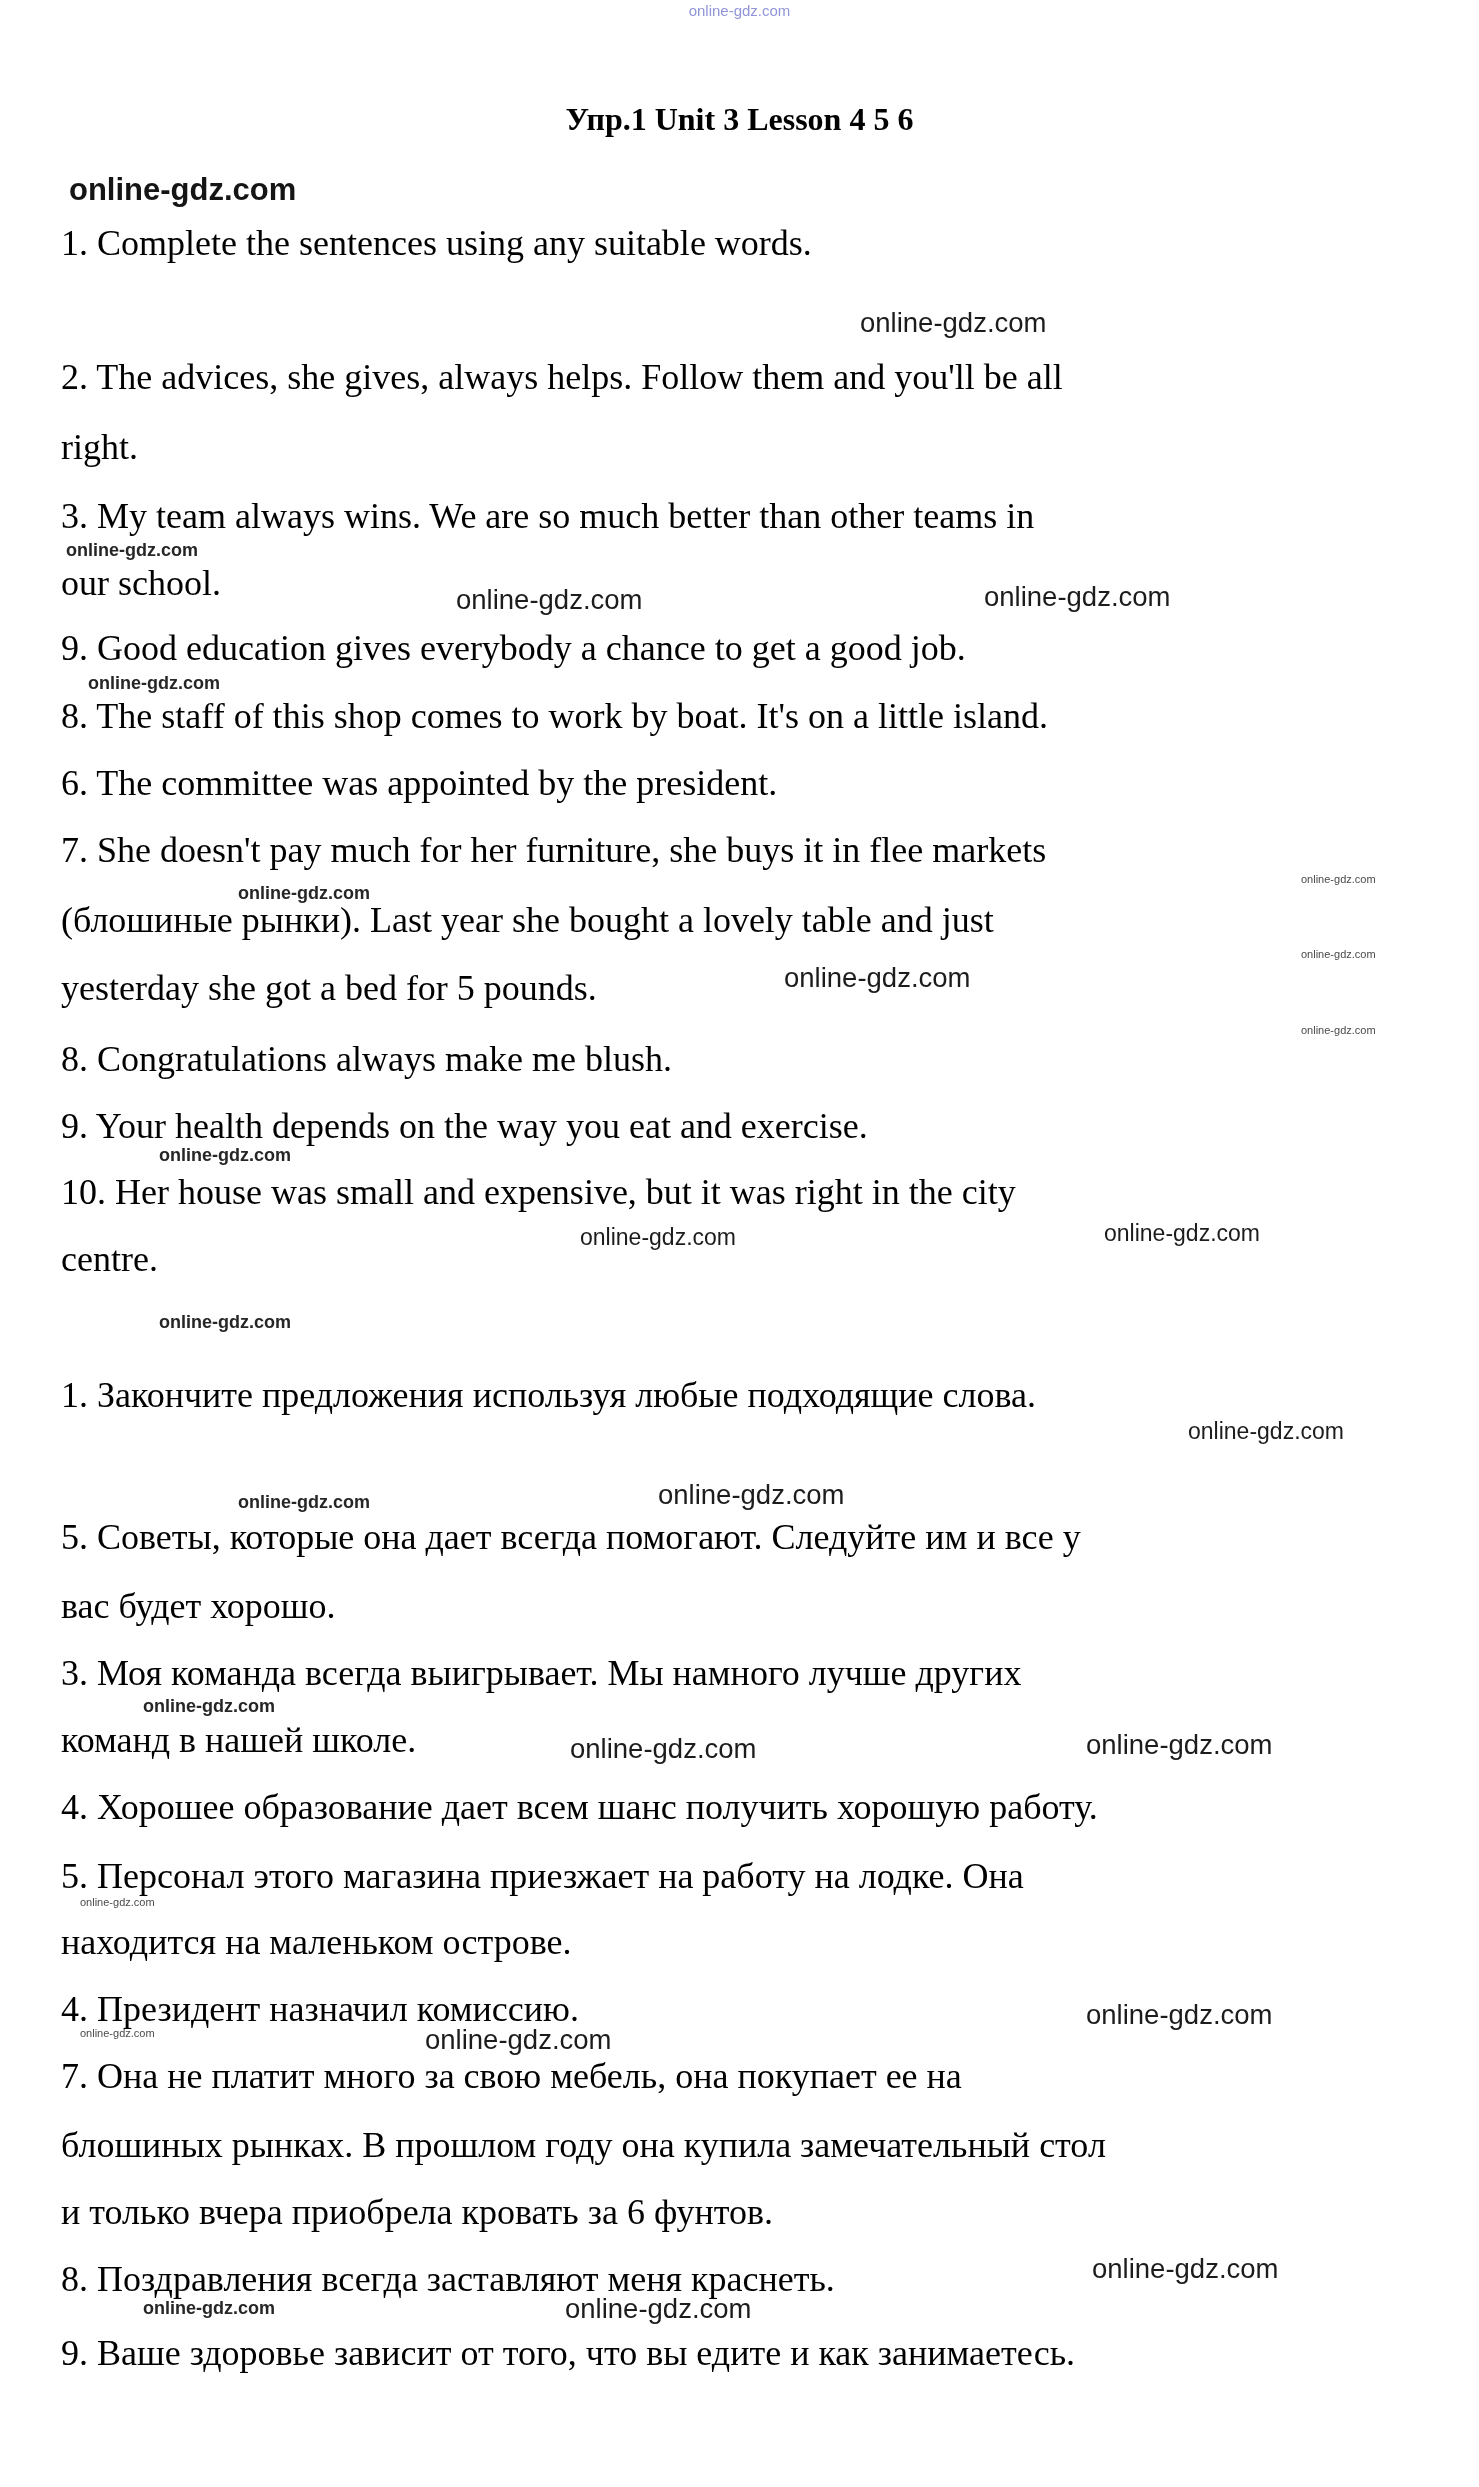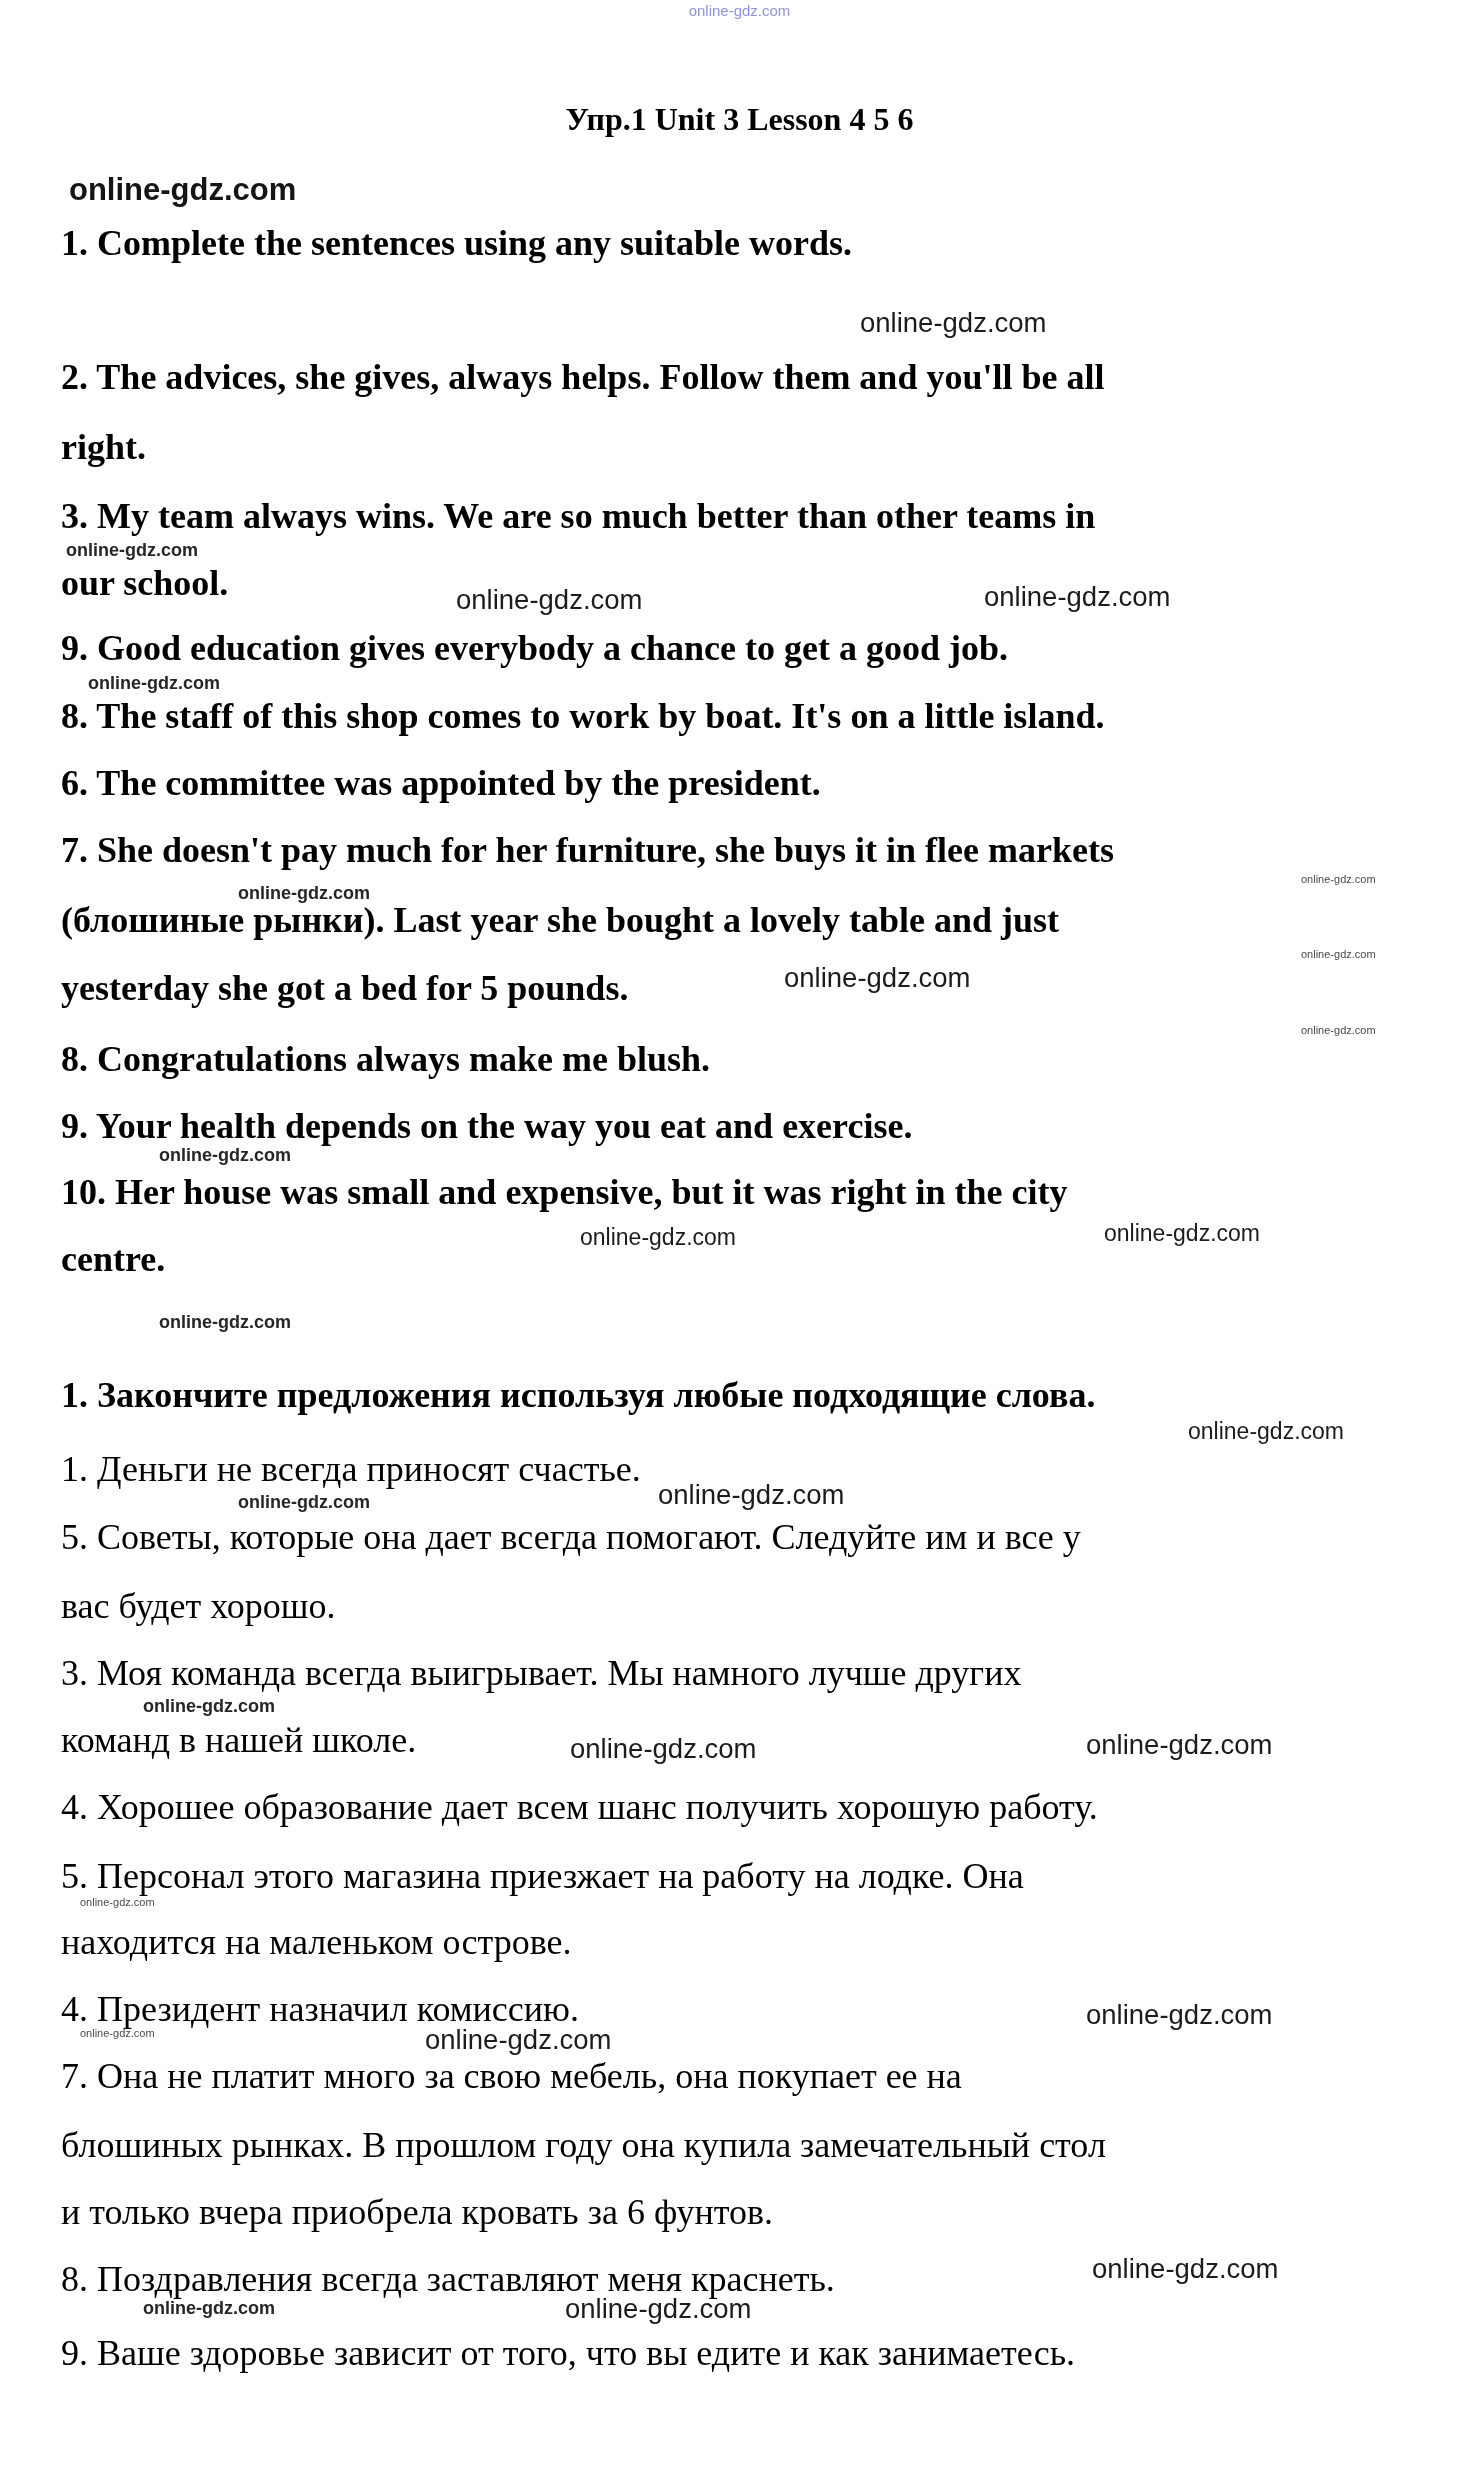--- a/index.html
+++ b/index.html
@@ -10,21 +10,21 @@
     background:#ffffff;
     overflow:hidden;
   }
   .line {
     position:absolute;
     white-space:nowrap;
     font-family:"Liberation Serif", serif;
     font-size:36px;
     color:#000000;
   }
-  .b { font-weight:700; }
+  .b { font-weight:400; }
   .title {
     position:absolute;
     left:0; width:100%;
     text-align:center;
     font-family:"Liberation Serif", serif;
     font-weight:700;
     font-size:32px;
     color:#000000;
   }
   .wm {
@@ -88,21 +88,20 @@
   <div class="line b" style="left:61px; top:1171px">10. Her house was small and expensive, but it was right in the city</div>
   <div class="wm wm-md" style="left:580px; top:1224px">online-gdz.com</div>
   <div class="wm wm-md" style="left:1104px; top:1220px">online-gdz.com</div>
   <div class="line b" style="left:61px; top:1238px">centre.</div>
 
   <div class="wm wm-sm" style="left:159px; top:1312px">online-gdz.com</div>
 
   <div class="line b" style="left:61px; top:1374px">1. Закончите предложения используя любые подходящие слова.</div>
   <div class="wm wm-md" style="left:1188px; top:1418px">online-gdz.com</div>
 
-  <div class="line" style="left:61px; top:1448px">1. Деньги не всегда приносят счастье.</div>
   <div class="wm wm-sm" style="left:238px; top:1492px">online-gdz.com</div>
   <div class="wm wm-lg" style="left:658px; top:1479px">online-gdz.com</div>
 
   <div class="line" style="left:61px; top:1516px">5. Советы, которые она дает всегда помогают. Следуйте им и все у</div>
   <div class="line" style="left:61px; top:1585px">вас будет хорошо.</div>
 
   <div class="line" style="left:61px; top:1652px">3. Моя команда всегда выигрывает. Мы намного лучше других</div>
   <div class="wm wm-sm" style="left:143px; top:1696px">online-gdz.com</div>
   <div class="line" style="left:61px; top:1719px">команд в нашей школе.</div>
   <div class="wm wm-lg" style="left:570px; top:1733px">online-gdz.com</div>

